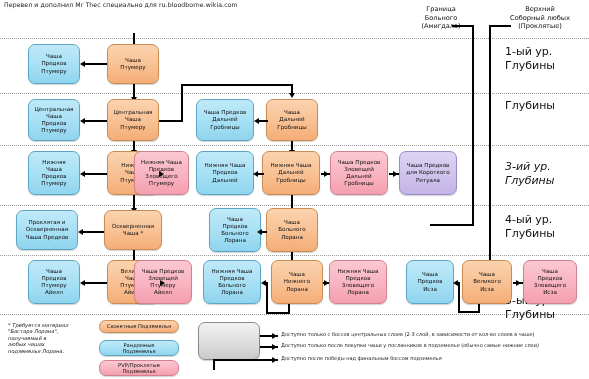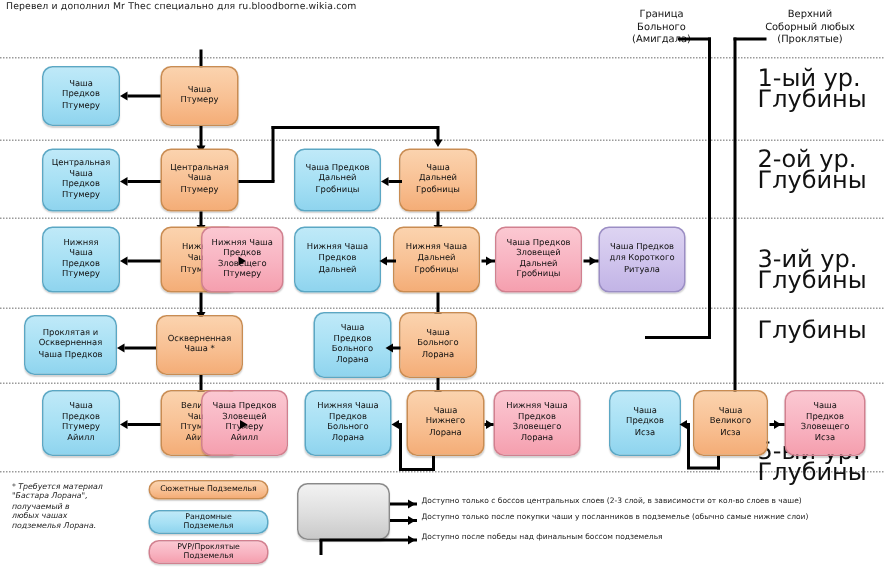--- a/index.html
+++ b/index.html
@@ -48,21 +48,21 @@
 
   
   .sep {
     left:0; width:589px; height:0;
     border-top:1px dotted #9a9a9a;
   }
 
   
   .depth {
     left:505px; width:84px;
-    font-size:16px;
+    font-size:11px;
     line-height:13.5px;
     color:#111;
   }
 
   
   .node {
     border-radius:7px;
     border:1px solid #7a7a7a;
     display:flex;
     align-items:center;
@@ -158,28 +158,28 @@
   <div class="abs sep" style="top:145px;"></div>
   <div class="abs sep" style="top:205px;"></div>
   <div class="abs sep" style="top:255px;"></div>
   <div class="abs sep" style="top:314px;"></div>
 
   <div class="abs depth" style="top:45px;">
     <div>1-ый ур.</div>
     <div>Глубины</div>
   </div>
   <div class="abs depth" style="top:99px;">
-    <div>2-ой ур.</div>
     <div>Глубины</div>
   </div>
-  <div class="abs depth" style="top:166px;">
+  <div class="abs depth" style="top:160px;font-style:italic;">
     <div>3-ий ур.</div>
     <div>Глубины</div>
   </div>
   <div class="abs depth" style="top:213px;">
+    <div>4-ый ур.</div>
     <div>Глубины</div>
   </div>
   <div class="abs depth" style="top:294px;">
     <div>5-ый ур.</div>
     <div>Глубины</div>
   </div>
 
   <div class="abs linev" style="left:133px; top:33px; height:12px;"></div>
 
   <div class="abs lineh" style="left:452px; top:25px; width:22px;"></div>

